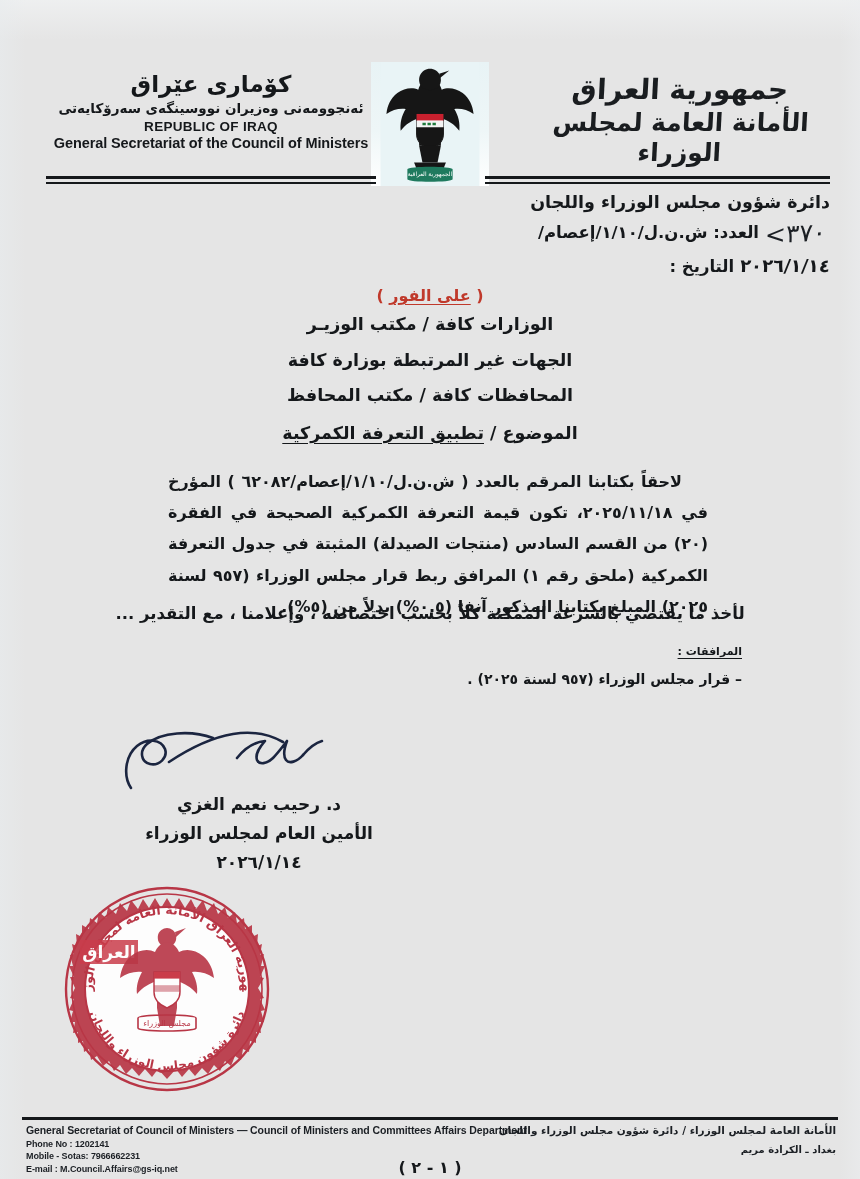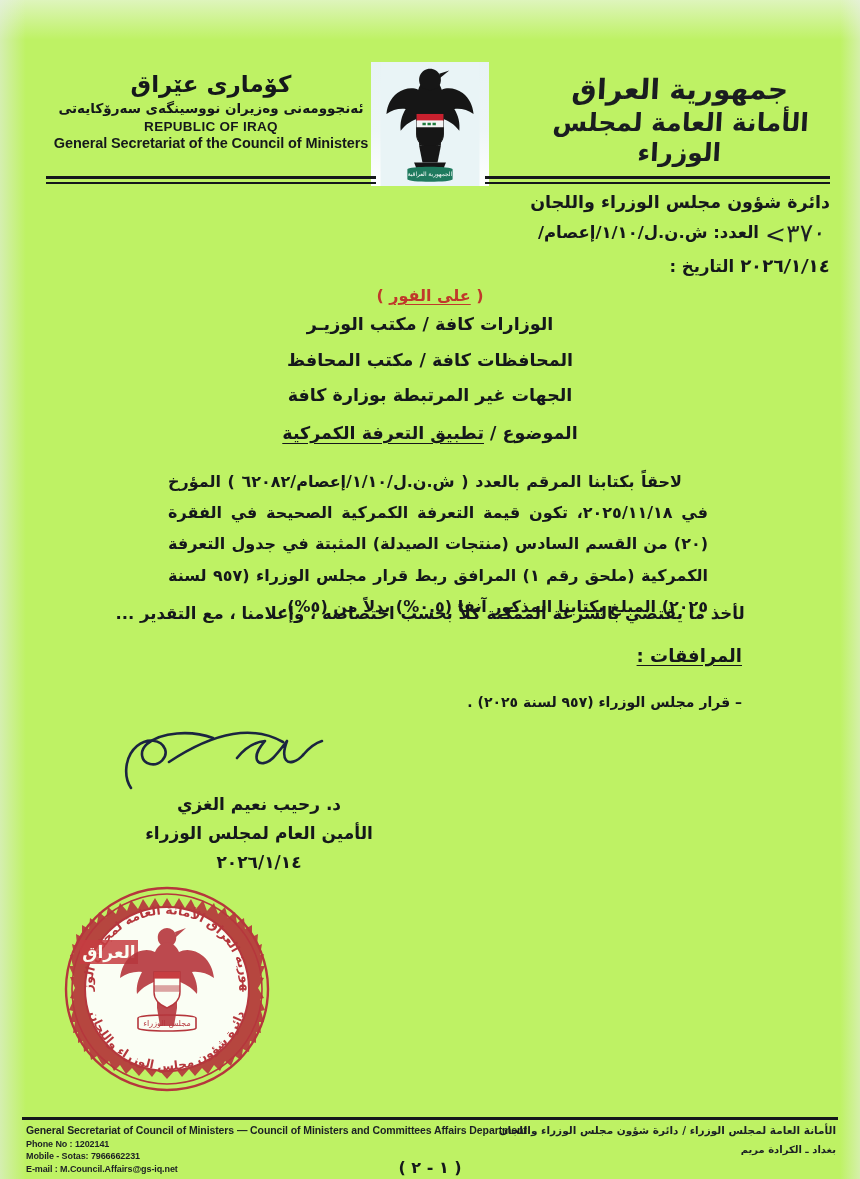--- a/index.html
+++ b/index.html
@@ -6,21 +6,21 @@
   html, body {
     margin: 0;
     padding: 0;
     background: #ffffff;
   }
   .page {
     position: relative;
     width: 860px;
     height: 1179px;
     margin: 0 auto;
-    background: #bef264;
+    background: #e5e5e5;
     overflow: hidden;
     font-family: "DejaVu Sans", "Liberation Sans", sans-serif;
     color: #111111;
   }
   
   .scan-tint {
     position: absolute;
     inset: 0;
     background:
       linear-gradient(90deg, rgba(232,236,238,0.55) 0px, rgba(255,255,255,0) 26px),
@@ -250,25 +250,25 @@
     position: absolute;
     right: 118px;
     top: 645px;
     width: 420px;
     direction: rtl;
     text-align: right;
     font-family: "DejaVu Sans", sans-serif;
     color: #15181b;
   }
   .attach-title {
-    font-size: 18px;
+    font-size: 11px;
     font-weight: 700;
     text-decoration: underline;
     text-underline-offset: 3px;
-    margin-bottom: 23px;
+    margin-bottom: 8px;
   }
   .attach-item {
     font-size: 14px;
     font-weight: 700;
     line-height: 1.9;
     letter-spacing: -0.2px;
   }
 
   
   .sign-block {
@@ -436,22 +436,22 @@
     </div>
   </div>
 
   <div class="addr">
     <div class="urgent">
       <span>(</span>
       <span class="u-word">على الفور</span>
       <span>)</span>
     </div>
     <div class="addr-line">الوزارات كافة / مكتب الوزيـر</div>
+    <div class="addr-line">الجهات غير المرتبطة بوزارة كافة</div>
     <div class="addr-line">المحافظات كافة / مكتب المحافظ</div>
-    <div class="addr-line">الجهات غير المرتبطة بوزارة كافة</div>
     <div class="subject">
       <span>الموضوع /</span>
       <span class="s-underline">تطبيق التعرفة الكمركية</span>
     </div>
   </div>
 
   <div class="body-text">لاحقاً بكتابنا المرقم بالعدد ( ش.ن.ل/١/١٠/إعصام/٦٢٠٨٢ ) المؤرخ في ٢٠٢٥/١١/١٨، تكون قيمة التعرفة الكمركية الصحيحة في الفقرة (٢٠) من القسم السادس (منتجات الصيدلة) المثبتة في جدول التعرفة الكمركية (ملحق رقم ١) المرافق ربط قرار مجلس الوزراء (٩٥٧ لسنة ٢٠٢٥) المبلغ بكتابنا المذكور آنفا (٠.٥%) بدلاً من (٥%).</div>
   <div class="closing">لأخذ ما يقتضي بالسرعة الممكنة كلاً بحسب اختصاصه ، وإعلامنا ، مع التقدير ...</div>
 
   <div class="attach">

